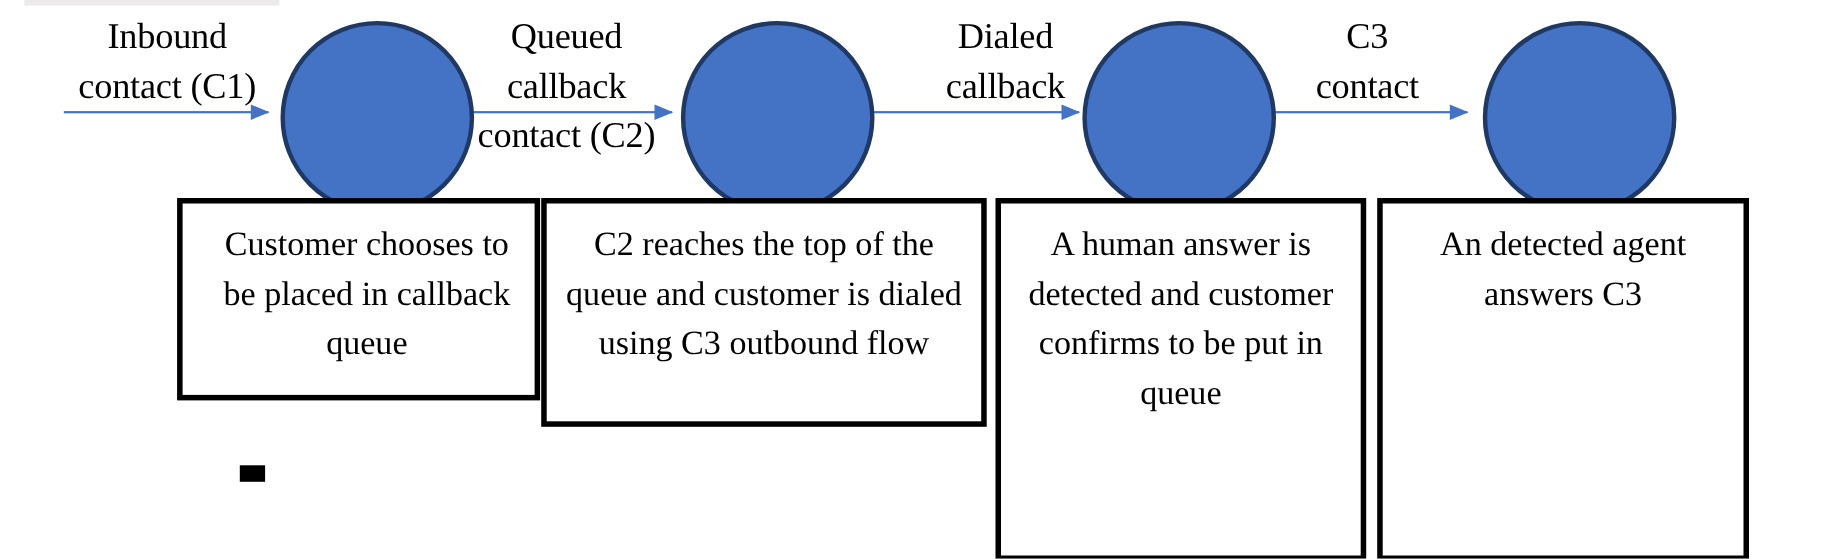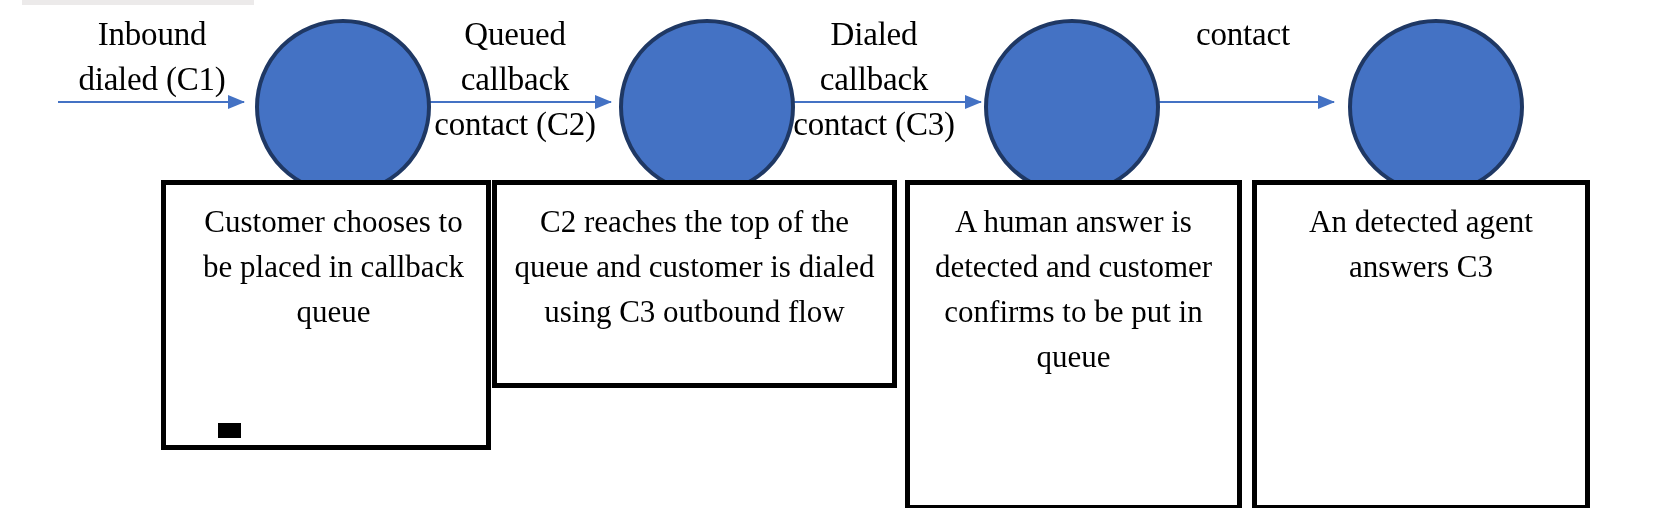--- a/index.html
+++ b/index.html
@@ -119,41 +119,41 @@
   <div class="node-circle" style="left:233px; top:19px; width:176px; height:176px; background:#4472C4; border:4px solid #1F3864;"></div>
 
   <div class="node-circle" style="left:597px; top:19px; width:176px; height:176px; background:#4472C4; border:4px solid #1F3864;"></div>
 
   <div class="node-circle" style="left:962px; top:19px; width:176px; height:176px; background:#4472C4; border:4px solid #1F3864;"></div>
 
   <div class="node-circle" style="left:1326px; top:19px; width:176px; height:176px; background:#4472C4; border:4px solid #1F3864;"></div>
 
   <div class="edge-label" style="left:10px; top:12px; width:240px;">
     <span class="ln1">Inbound</span>
-    <span class="ln3">dialed (C1)</span>
+    <span class="ln3">contact (C1)</span>
   </div>
 
   <div class="edge-label" style="left:373px; top:12px; width:240px;text-align:center;">
     <span class="ln1">Queued</span>
     <span class="ln2">callback</span>
     <span class="ln3">contact (C2)</span>
   </div>
 
-  <div class="edge-label" style="left:732px; top:12px; width:240px;">
+  <div class="edge-label" style="left:772px; top:12px; width:240px;">
     <span class="ln1">Dialed</span>
     <span class="ln2">callback</span>
-    <span class="ln3">contact (C3)</span>
   </div>
 
   <div class="edge-label" style="left:1126px; top:12px; width:190px;">
     <span class="ln1"></span>
+    <span class="ln2">C3</span>
     <span class="ln3">contact</span>
   </div>
 
-  <div class="desc-box" style="left:139px; top:180px; width:330px; height:270px;padding-left:25px;">
+  <div class="desc-box" style="left:139px; top:180px; width:330px; height:184px;padding-left:25px;">
     <span>Customer chooses to be placed in callback queue</span>
   </div>
 
   <div class="desc-box" style="left:470px; top:180px; width:405px; height:208px;">
     <span>C2 reaches the top of the queue and customer is dialed using C3 outbound flow</span>
   </div>
 
   <div class="desc-box" style="left:883px; top:180px; width:337px; height:330px;">
     <span>A human answer is detected and customer confirms to be put in queue</span>
   </div>

